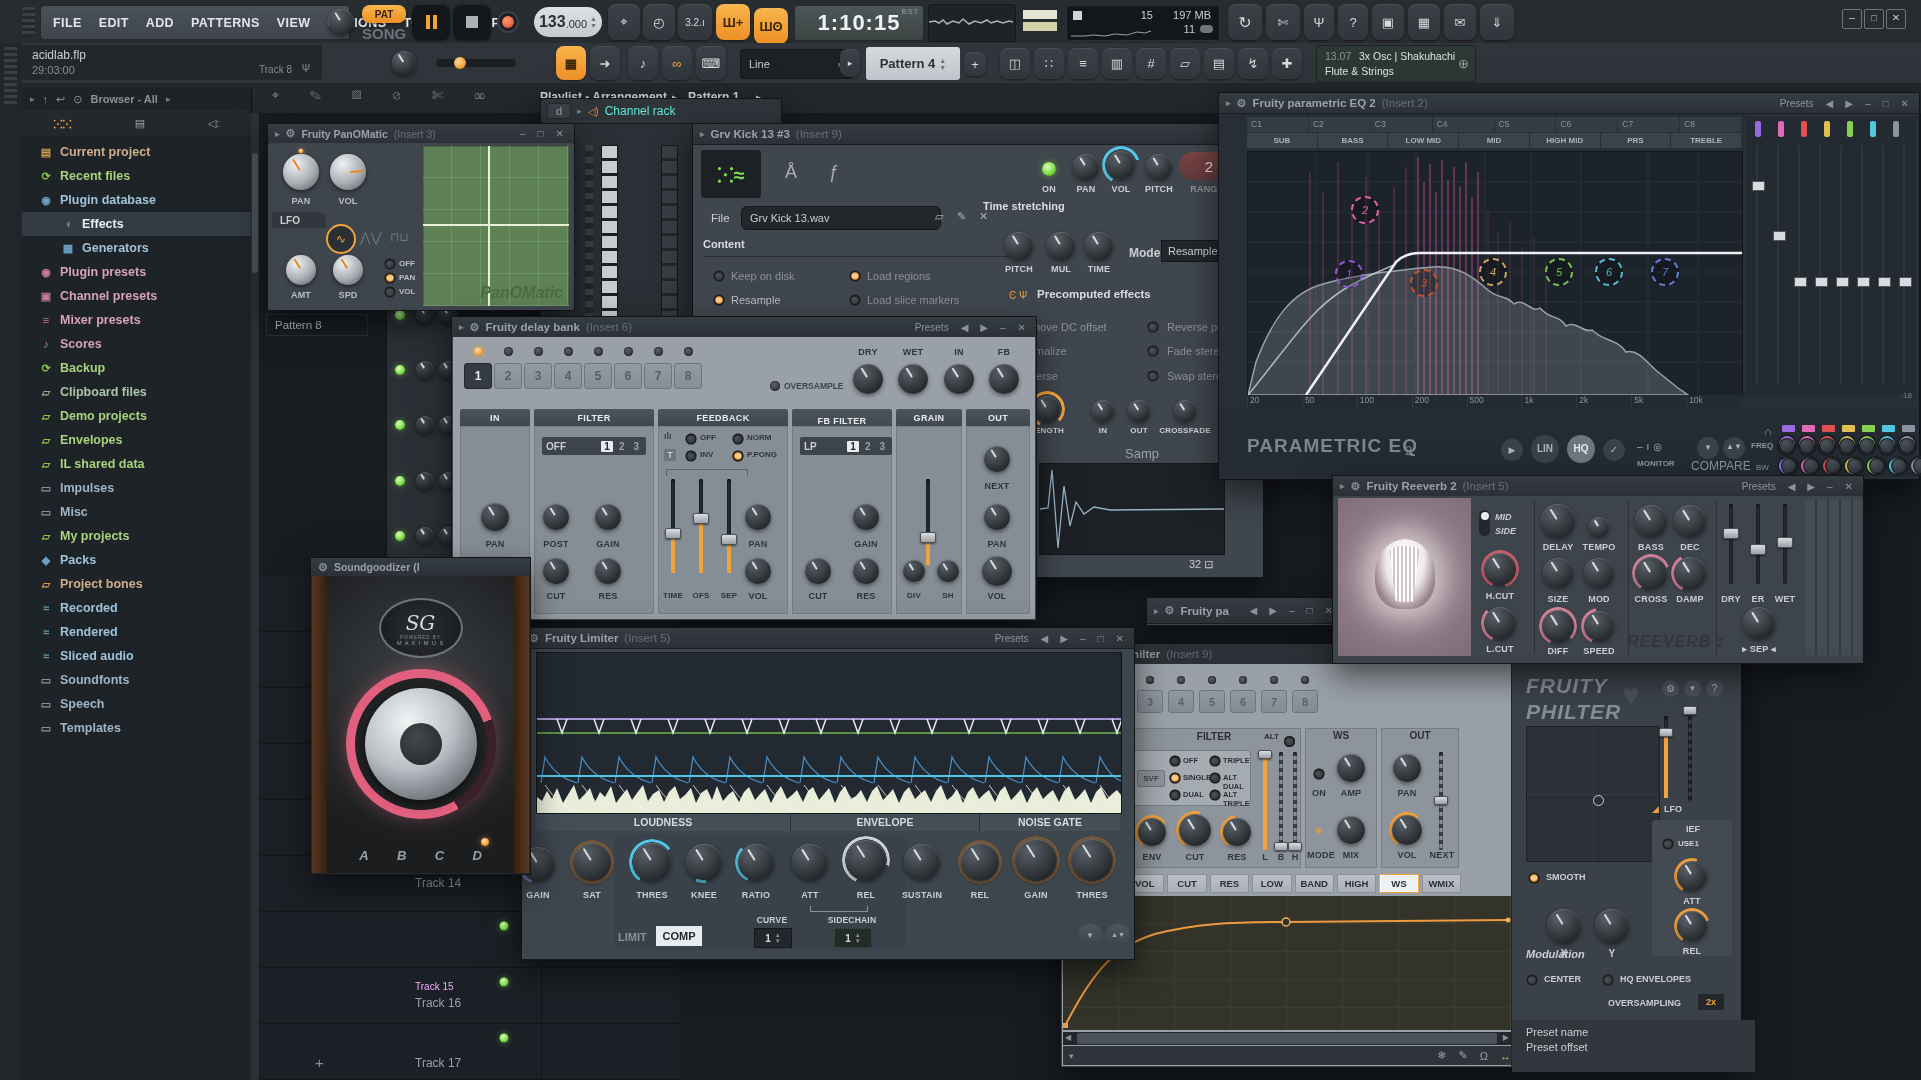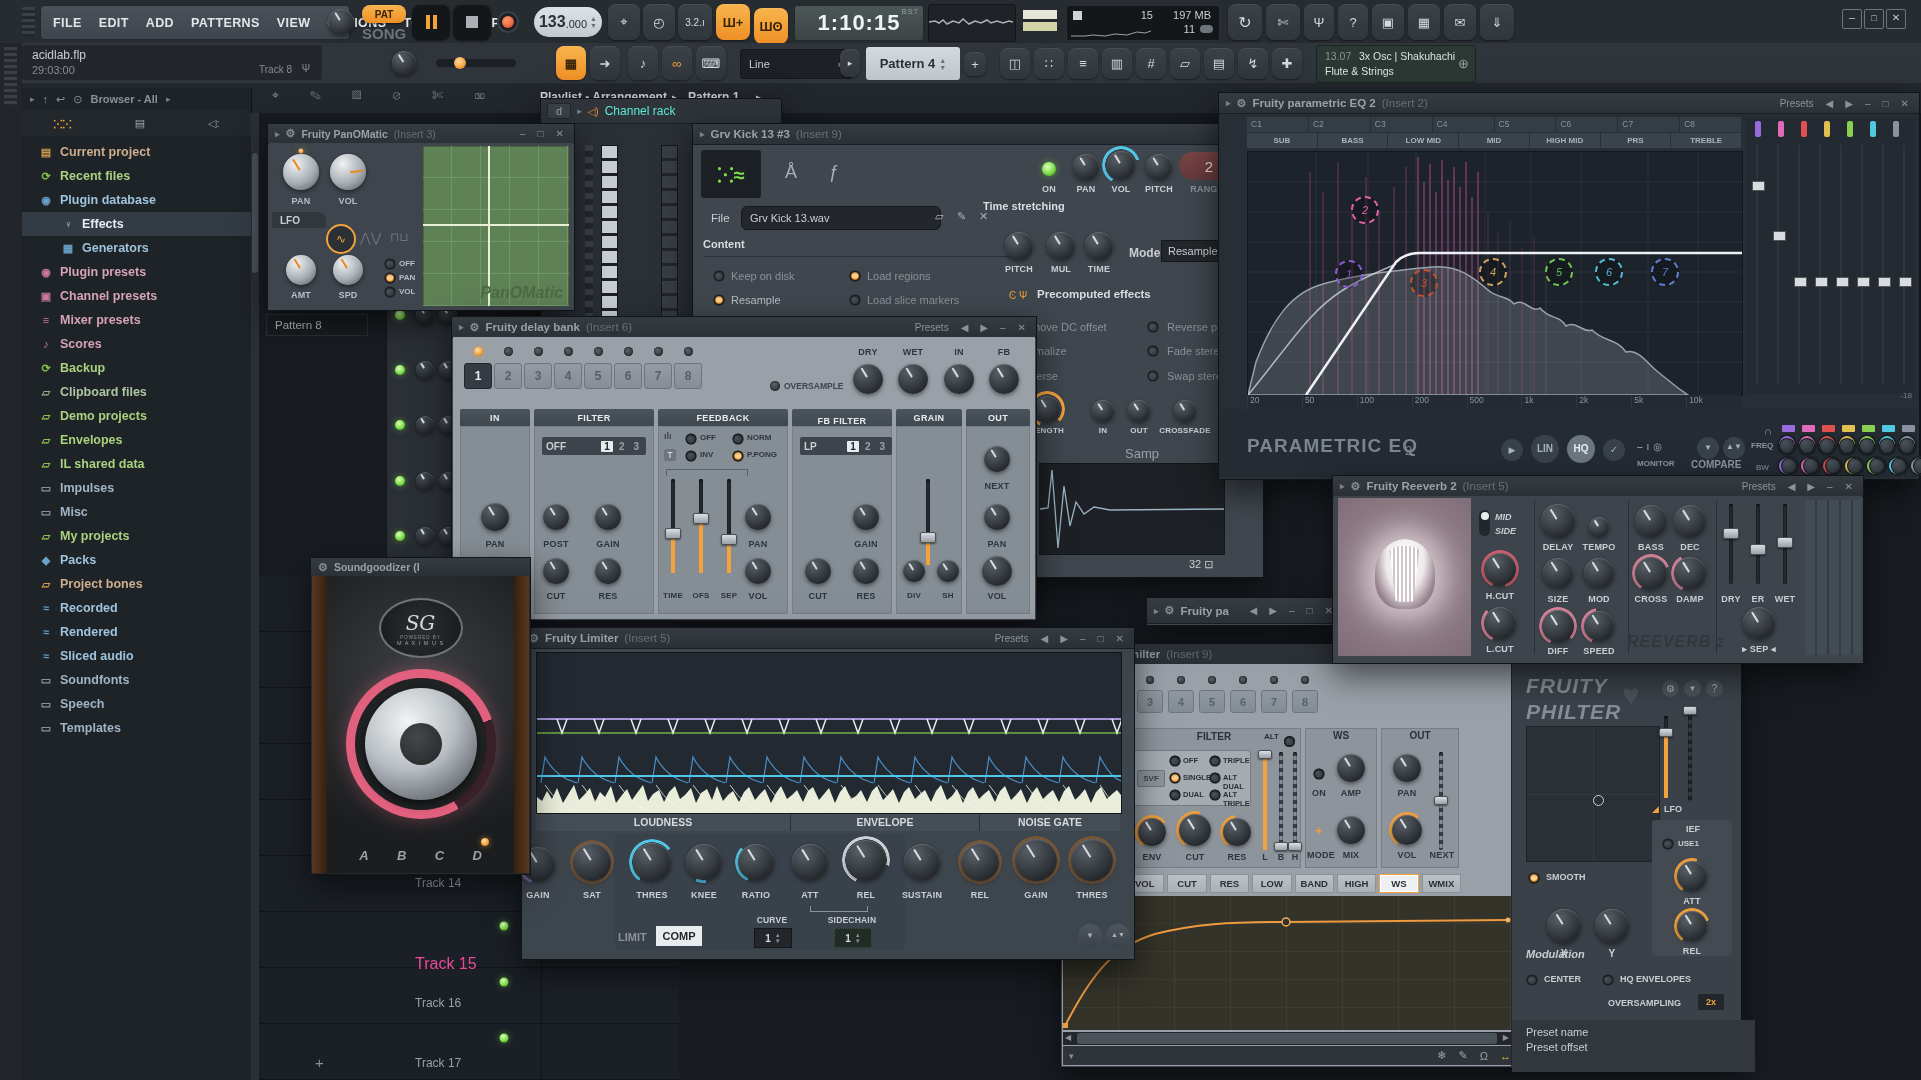--- a/index.html
+++ b/index.html
@@ -400,21 +400,21 @@
 
   <div class="ab" style="left:259px;top:576px;width:420px;height:504px;background:#1b2026">
     <div class="ab" style="left:0;top:0;width:100%;height:100%;background:repeating-linear-gradient(180deg,transparent 0 55px,#12161a 55px 56px)"></div>
     <div class="ab" style="left:282px;top:0;width:1px;height:100%;background:#12161a"></div>
     <div class="ab" style="left:156px;top:296px;width:260px">
 
         <div style="height:56px;display:flex;align-items:flex-start;padding-top:4px;font-size:12px;color:#9aa1a8">
           <span>Track 14</span>
         </div>
 
-        <div style="height:56px;display:flex;align-items:center;padding-top:4px;font-size:16px;color:#ec4899">
+        <div style="height:56px;display:flex;align-items:flex-end;padding-top:4px;font-size:10px;color:#f0abfc">
           <span>Track 15</span>
         </div>
 
         <div style="height:56px;display:flex;align-items:flex-start;padding-top:4px;font-size:12px;color:#9aa1a8">
           <span>Track 16</span>
         </div>
 
         <div style="height:56px;display:flex;align-items:flex-start;padding-top:4px;font-size:12px;color:#9aa1a8">
           <span>Track 17</span>
         </div>
@@ -713,21 +713,21 @@
       <span class="ab" style="left:28px;top:26px;font-size:19px;font-weight:bold;color:#7c858d;letter-spacing:1px">PARAMETRIC EQ</span>
       <span class="ab" style="left:186px;top:34px;font-size:13px;color:#7c858d">2</span>
       <span class="ab" style="left:282px;top:30px;width:22px;height:22px;border-radius:50%;background:#39414a;text-align:center;line-height:22px;font-size:9px;color:#aab2ba">▶</span>
       <span class="ab" style="left:312px;top:26px;width:28px;height:28px;border-radius:50%;background:#39414a;text-align:center;line-height:28px;font-size:10px;font-weight:bold;color:#aab2ba">LIN</span>
       <span class="ab" style="left:348px;top:26px;width:28px;height:28px;border-radius:50%;background:#6d7780;text-align:center;line-height:28px;font-size:10px;font-weight:bold;color:#e8ecef">HQ</span>
       <span class="ab" style="left:384px;top:30px;width:22px;height:22px;border-radius:50%;background:#39414a;text-align:center;line-height:22px;font-size:10px;color:#aab2ba">✓</span>
       <span class="ab" style="left:418px;top:32px;color:#aab2ba;font-size:10px;letter-spacing:4px">–ı◎</span>
       <span class="ab" style="left:418px;top:50px;font-size:8px;font-weight:bold;color:#8b949c">MONITOR</span>
       <span class="ab" style="left:478px;top:28px;width:22px;height:22px;border-radius:50%;background:#39414a;text-align:center;line-height:22px;font-size:8px;color:#aab2ba">▼</span>
       <span class="ab" style="left:504px;top:28px;width:22px;height:22px;border-radius:50%;background:#39414a;text-align:center;line-height:20px;font-size:8px;color:#aab2ba">▲▼</span>
-      <span class="ab" style="left:472px;top:50px;font-size:10px;font-weight:bold;color:#8b949c">COMPARE</span>
+      <span class="ab" style="left:472px;top:50px;font-size:12px;font-weight:normal;color:#8b949c">COMPARE</span>
       <span class="ab" style="left:545px;top:16px;font-size:11px;color:#8b949c">∩</span>
       <div class="ab" style="left:563px;top:16px;display:flex;gap:7px">
         <span style="width: 13px; height: 7px; border-radius: 1px; background: rgb(154, 106, 224);"></span>
           <span style="width: 13px; height: 7px; border-radius: 1px; background: rgb(224, 106, 184);"></span>
           <span style="width: 13px; height: 7px; border-radius: 1px; background: rgb(224, 80, 80);"></span>
           <span style="width: 13px; height: 7px; border-radius: 1px; background: rgb(224, 192, 80);"></span>
           <span style="width: 13px; height: 7px; border-radius: 1px; background: rgb(138, 208, 80);"></span>
           <span style="width: 13px; height: 7px; border-radius: 1px; background: rgb(80, 200, 224);"></span>
           <span style="width: 13px; height: 7px; border-radius: 1px; background: rgb(138, 146, 160);"></span>
       </div>

